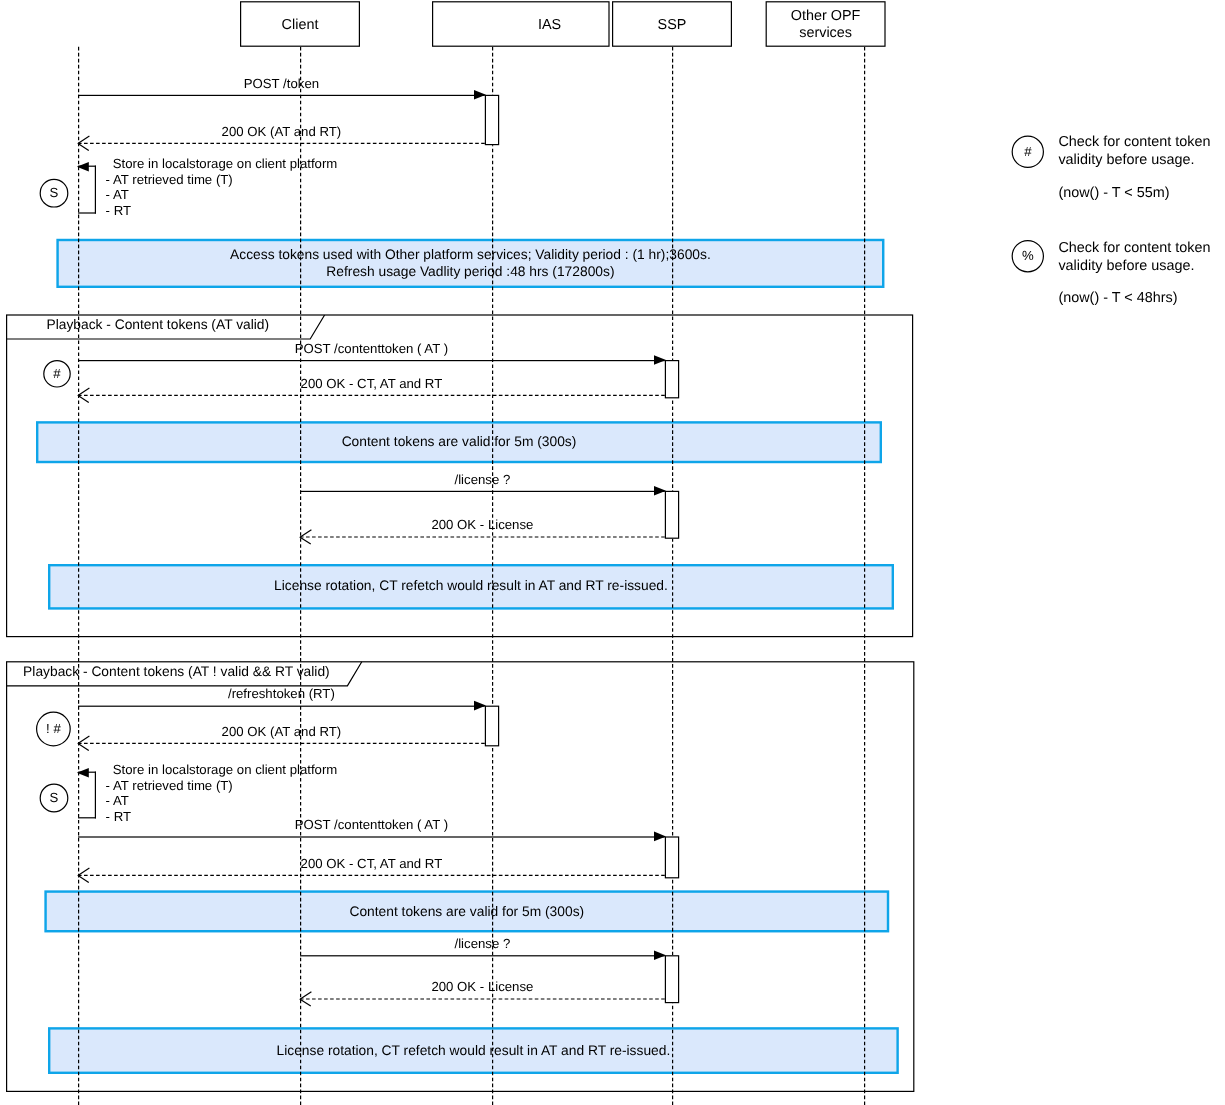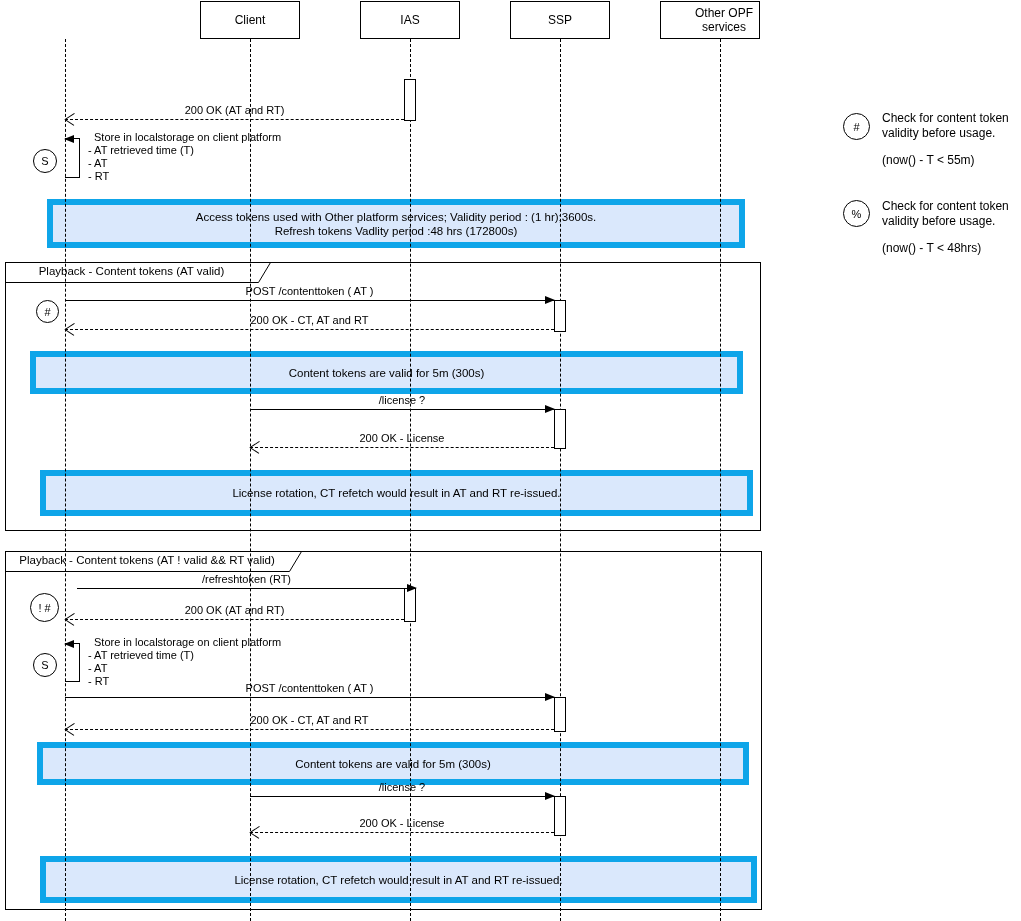--- a/index.html
+++ b/index.html
@@ -8,21 +8,21 @@
 
   
   .lifeline{position:absolute;top:39px;height:882px;width:0;border-left:1px dashed #000;z-index:2;}
 
   
   .actor{position:absolute;top:1px;height:36px;background:#fff;border:1px solid #000;
          display:flex;align-items:center;justify-content:center;text-align:center;
          font-size:12px;line-height:14px;z-index:4;}
 
   
-  .note{position:absolute;border:6px solid #0ea5e9;background:#dae8fc;z-index:1;
+  .note{position:absolute;border:2px solid #0ea5e9;background:#dae8fc;z-index:1;
         display:flex;flex-direction:column;align-items:center;justify-content:center;
         text-align:center;font-size:11.5px;line-height:14px;}
 
   
   .frame{position:absolute;border:1px solid #000;z-index:3;background:transparent;}
   .frame-tab{position:absolute;left:-1px;top:-1px;z-index:3;}
   .frame-tab .tab-label{position:absolute;left:0;top:3px;text-align:center;font-size:11.5px;white-space:nowrap;}
 
   
   .msg{position:absolute;height:17px;z-index:4;}
@@ -55,21 +55,21 @@
   
   .legend-text{position:absolute;font-size:12px;line-height:15px;z-index:4;}
 </style>
 </head>
 <body>
 
 <div id="canvas">
 
   <div class="note" style="left:47px;top:199px;width:686px;height:37px;">
     <div>Access tokens used with Other platform services; Validity period : (1 hr);3600s.</div>
-    <div>Refresh tokens Vadlity period :48 hrs (172800s)</div>
+    <div>Refresh usage Vadlity period :48 hrs (172800s)</div>
   </div>
   <div class="note" style="left:30px;top:351px;width:701px;height:31px;">
     <div>Content tokens are valid for 5m (300s)</div>
   </div>
   <div class="note" style="left:40px;top:470px;width:701px;height:34px;">
     <div>License rotation, CT refetch would result in AT and RT re-issued.</div>
   </div>
   <div class="note" style="left:37px;top:742px;width:700px;height:31px;">
     <div>Content tokens are valid for 5m (300s)</div>
   </div>
@@ -79,27 +79,27 @@
 
   <div class="lifeline" style="left:65px;"></div>
   <div class="lifeline" style="left:250px;"></div>
   <div class="lifeline" style="left:410px;"></div>
   <div class="lifeline" style="left:560px;"></div>
   <div class="lifeline" style="left:720px;"></div>
 
   <div class="actor" style="left:200px;width:98px;">
     <span>Client</span>
     </div>
-  <div class="actor" style="left:360px;width:98px;">
+  <div class="actor" style="left:360px;width:98px;padding-left:48px;">
     <span>IAS</span>
     </div>
   <div class="actor" style="left:510px;width:98px;text-align:center;">
     <span>SSP</span>
     </div>
-  <div class="actor" style="left:660px;width:98px;justify-content:flex-end;">
+  <div class="actor" style="left:638px;width:98px;">
     <span style="width:70px;">Other OPF services</span>
     </div>
 
   <div class="frame" style="left:5px;top:551px;width:755px;height:357px;">
     <div class="frame-tab">
       <svg width="298" height="22">
         <path d="M0.5,20.5 L284.5,20.5 L296.5,0.5" stroke="#000" fill="none"></path>
       </svg>
       <div class="tab-label" style="width:284px;">Playback - Content tokens (AT ! valid &amp;&amp; RT valid)</div>
     </div>
@@ -113,20 +113,25 @@
     </div>
   </div>
 
   <div class="activation" style="left:404px;top:79px;height:40px;"></div>
   <div class="activation" style="left:554px;top:300px;height:30px;"></div>
   <div class="activation" style="left:554px;top:409px;height:38px;"></div>
   <div class="activation" style="left:404px;top:588px;height:32px;"></div>
   <div class="activation" style="left:554px;top:697px;height:33px;"></div>
   <div class="activation" style="left:554px;top:796px;height:38px;"></div>
 
+  <div class="msg solid" style="left:65px;top:63px;width:339px;">
+    <div class="msg-label">POST /token</div>
+    <div class="msg-line"></div>
+    <span class="head-solid"></span>
+  </div>
   <div class="msg dashed" style="left:65px;top:103px;width:339px;">
     <div class="msg-label">200 OK (AT and RT)</div>
     <div class="msg-line"></div>
     <span class="head-open"></span>
   </div>
 
   <div class="self-bracket" style="left:65px;top:138px;">
     <span class="self-arrow"></span>
   </div>
   <div class="self-text" style="left:88px;top:131px;">
@@ -157,21 +162,21 @@
     <div class="msg-label">/license ?</div>
     <div class="msg-line"></div>
     <span class="head-solid"></span>
   </div>
   <div class="msg dashed" style="left:250px;top:431px;width:304px;">
     <div class="msg-label">200 OK - License</div>
     <div class="msg-line"></div>
     <span class="head-open"></span>
   </div>
 
-  <div class="msg solid" style="left:77px;top:572px;width:339px;">
+  <div class="msg solid" style="left:65px;top:572px;width:339px;">
     <div class="msg-label">/refreshtoken (RT)</div>
     <div class="msg-line"></div>
     <span class="head-solid"></span>
   </div>
   <div class="badge" style="left:30px;top:593px;width:27px;height:27px;">
     <span>! #</span>
     </div>
   <div class="msg dashed" style="left:65px;top:603px;width:339px;">
     <div class="msg-label">200 OK (AT and RT)</div>
     <div class="msg-line"></div>

